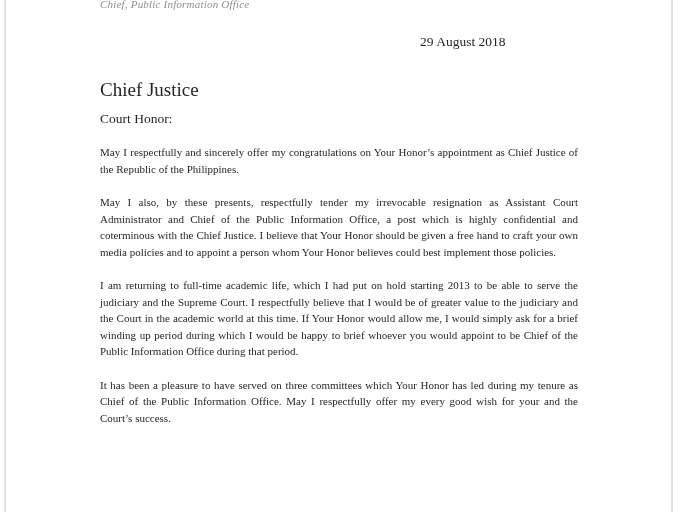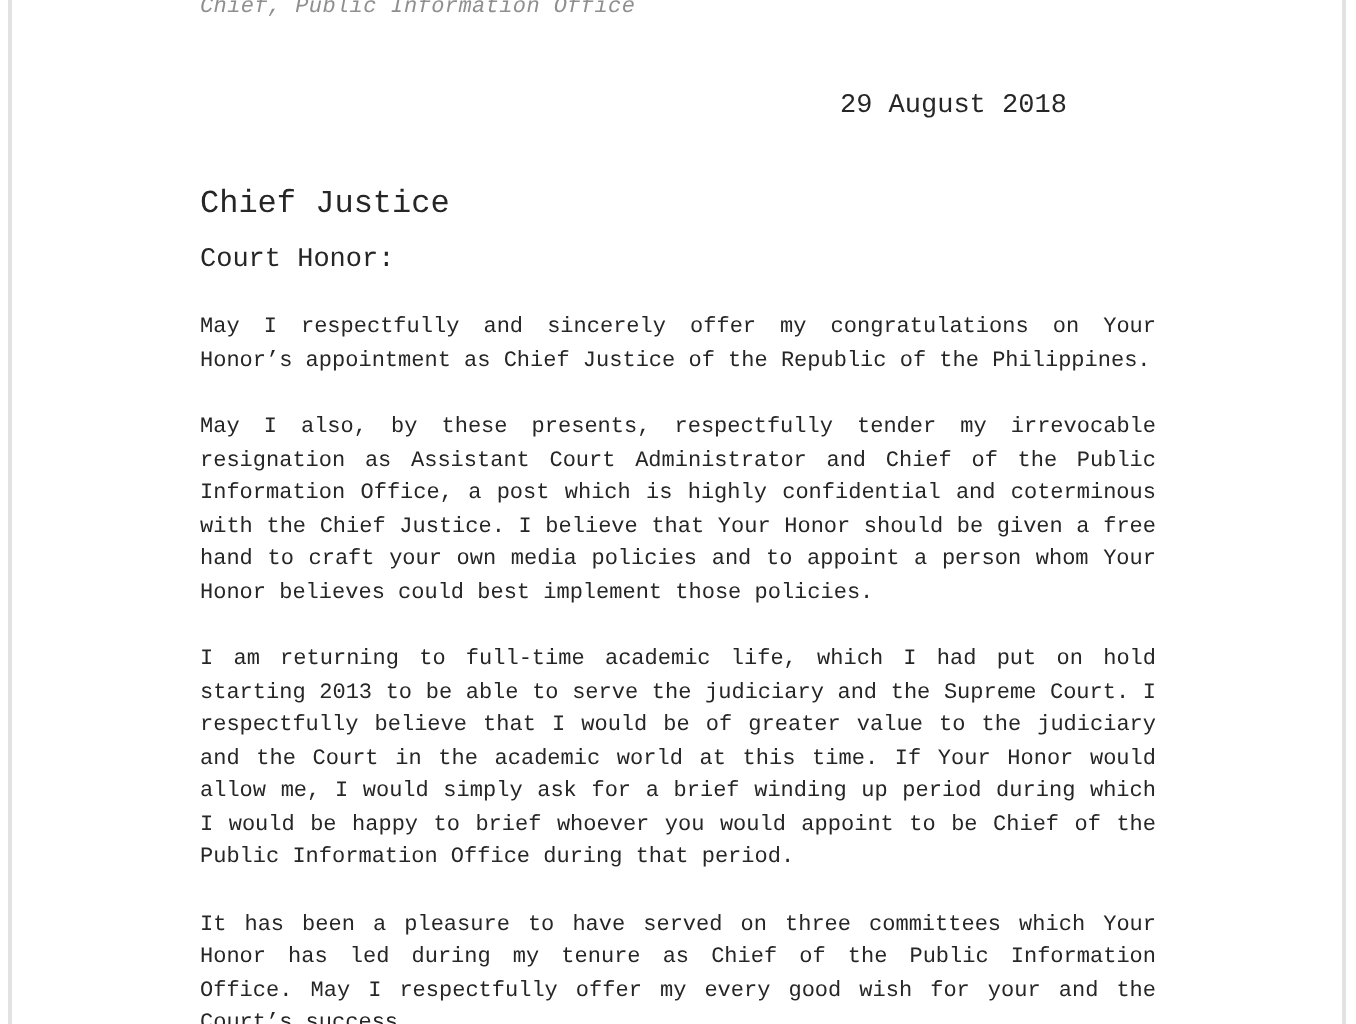--- a/index.html
+++ b/index.html
@@ -8,21 +8,21 @@
     background: #ffffff;
     width: 678px;
     height: 512px;
     overflow: hidden;
   }
   .page {
     position: relative;
     width: 678px;
     height: 512px;
     background: #ffffff;
-    font-family: Liberation Mono, monospace;
+    font-family: Liberation Serif, serif;
     color: #262626;
   }
   .page-edge {
     position: absolute;
     top: 0;
     bottom: 0;
     width: 2px;
     background: #e2e2e2;
   }
   .page-edge.left  { left: 4px; }
@@ -36,38 +36,38 @@
   }
   .letterhead-title {
     font-style: italic;
     font-size: 11px;
     line-height: 11px;
     color: #8f8f8f;
     margin-top: -1px;
     letter-spacing: 0.2px;
   }
   .date-line {
-    margin-top: 36px;
+    margin-top: 24px;
     padding-left: 320px;
     font-size: 13.5px;
     line-height: 16px;
     white-space: nowrap;
   }
   .recipient {
     margin-top: 32px;
   }
   .recipient-name {
     font-weight: bold;
     font-size: 14px;
     line-height: 16px;
     letter-spacing: 0.1px;
     white-space: nowrap;
   }
   .recipient-title {
-    font-size: 16px;
+    font-size: 19px;
     line-height: 16px;
   }
   .salutation {
     margin-top: 13px;
     font-size: 13.5px;
     line-height: 16px;
   }
   .para {
     margin: 17px 0 0 0;
     font-size: 11px;

